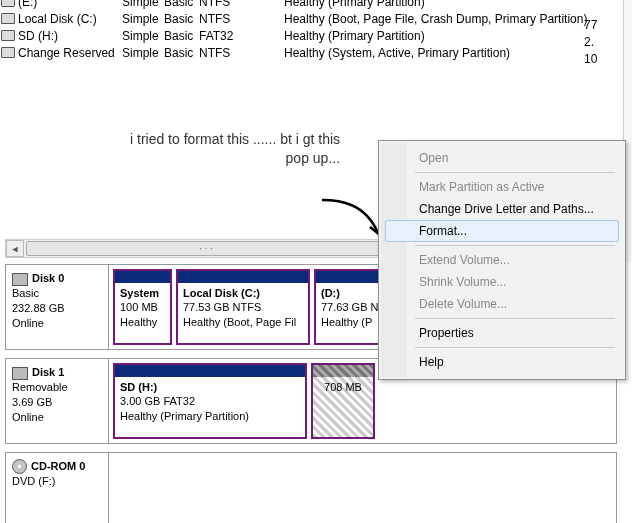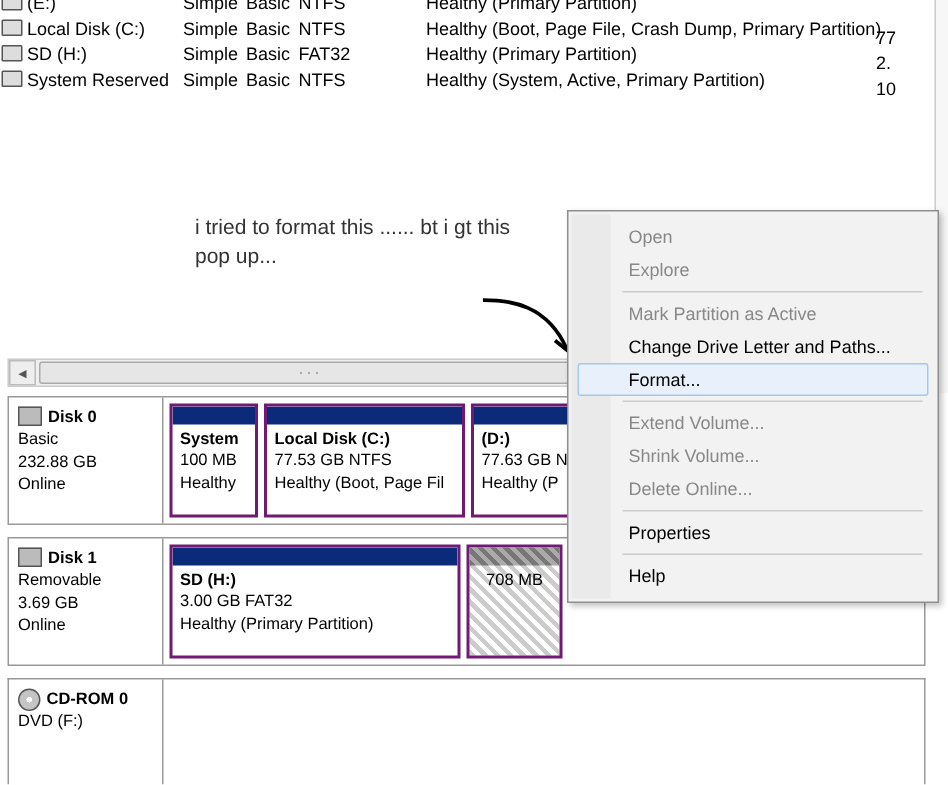--- a/index.html
+++ b/index.html
@@ -31,25 +31,26 @@
   .col-layout { width: 42px;}
   .col-type { width: 35px;}
   .col-fs { width: 85px;}
   .col-status { width: 300px;}
   .col-cap { width: 20px; text-align:left;margin-top:12px;}
   .disk-icon {
     width:12px; height:9px; background:#ddd; border:1px solid #555; border-radius:1px; display:inline-block;
   }
   .annotation {
     position:absolute;
-    top:142px; left:130px;
+    top:130px; left:130px;
     font-family: "Segoe UI", sans-serif;
     font-size:14px;
     color:#333;
     line-height:1.35;
+    text-align:right;
   }
   .arrow {
     position:absolute;
     top: 195px;
     left: 320px;
     width: 70px;
     height: 50px;
   }
   .scrollbar-track {
     position:absolute;
@@ -92,21 +93,21 @@
     margin-bottom: 8px;
     background:#fff;
   }
   .disk-head {
     width: 90px;
     border-right: 1px solid #999;
     padding: 6px 6px;
     font-size:11px;
     line-height:1.35;
   }
-  .disk-head .dtitle { font-weight:bold; display:flex; align-items:flex-start; gap:4px;}
+  .disk-head .dtitle { font-weight:bold; display:flex; align-items:flex-end; gap:4px;}
   .dicon {
     width:14px; height:11px; background:#bbb; border:1px solid #555; display:inline-block;
   }
   .dicon.cd {
     border-radius: 50%;
     width:13px; height:13px;
     background: radial-gradient(circle,#fff 20%, #c4c4c4 21%);
   }
   .partitions {
     flex: 1;
@@ -202,21 +203,21 @@
     <div class="col-layout">Simple</div>
     <div class="col-type">Basic</div>
     <div class="col-fs">FAT32</div>
     <div class="col-status">Healthy (Primary Partition)</div>
     <div class="col-cap">2.</div>
   </div>
   <div class="vol-row">
     <div class="col-icon">
         <span class="disk-icon"></span>
       </div>
-    <div class="col-name">System Reserved</div>
+    <div class="col-name">Change Reserved</div>
     <div class="col-layout">Simple</div>
     <div class="col-type">Basic</div>
     <div class="col-fs">NTFS</div>
     <div class="col-status">Healthy (System, Active, Primary Partition)</div>
     <div class="col-cap">10</div>
   </div>
 </div>
 
 <div class="annotation">
   <div>i tried to format this ...... bt i gt this</div>
@@ -313,26 +314,25 @@
       <div>DVD (F:)</div>
     </div>
     <div class="partitions"></div>
   </div>
 
 </div>
 
 <div class="ctx-menu">
   <div class="ctx-gutter"></div>
   <div class="ctx-item disabled">Open</div>
-  <div class="ctx-item disabled">Explore</div>
   <div class="ctx-sep"></div>
   <div class="ctx-item disabled">Mark Partition as Active</div>
   <div class="ctx-item">Change Drive Letter and Paths...</div>
   <div class="ctx-item highlight">Format...</div>
   <div class="ctx-sep"></div>
   <div class="ctx-item disabled">Extend Volume...</div>
   <div class="ctx-item disabled">Shrink Volume...</div>
-  <div class="ctx-item disabled">Delete Online...</div>
+  <div class="ctx-item disabled">Delete Volume...</div>
   <div class="ctx-sep"></div>
   <div class="ctx-item">Properties</div>
   <div class="ctx-sep"></div>
   <div class="ctx-item">Help</div>
 </div>
 
 </body></html>

